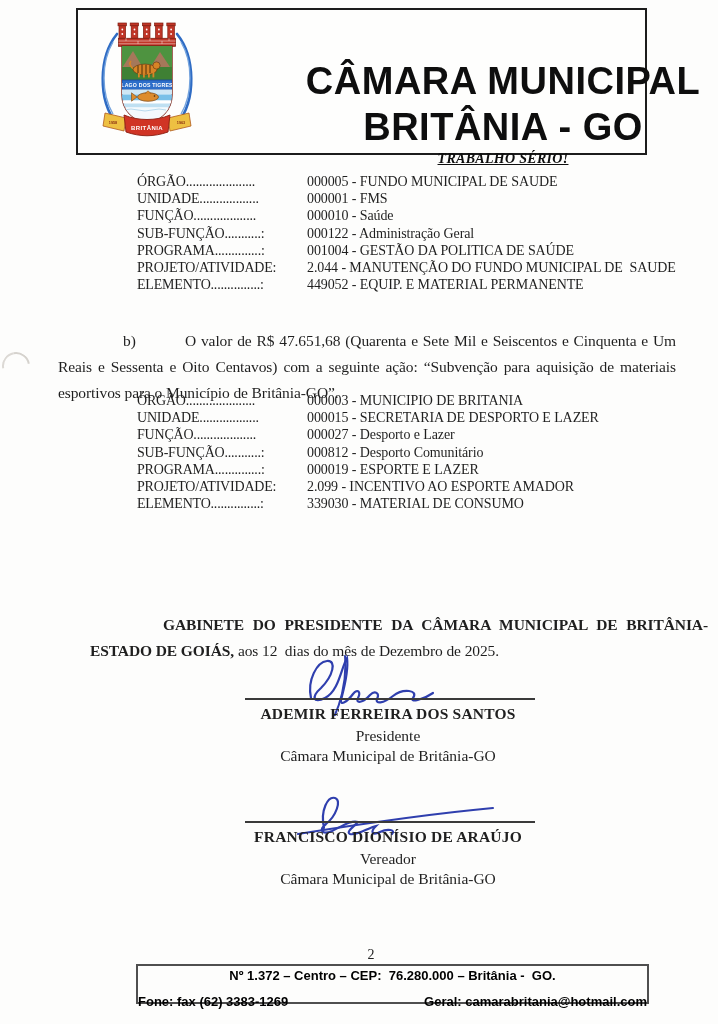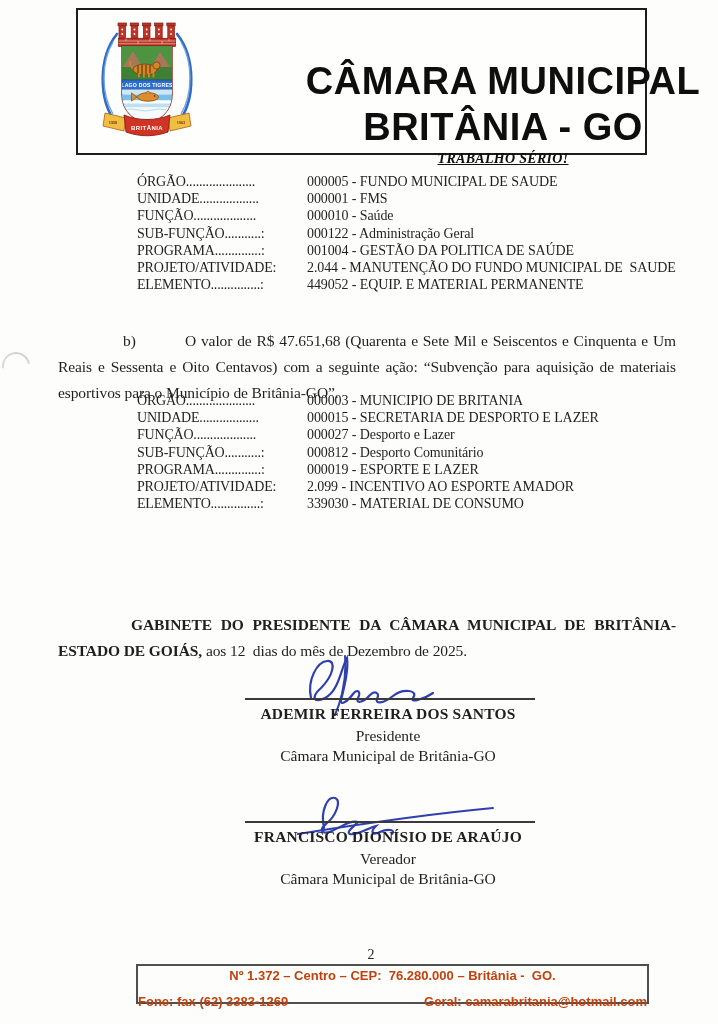--- a/index.html
+++ b/index.html
@@ -33,39 +33,39 @@
   .blabel{flex:0 0 170px;font-weight:normal;letter-spacing:-.2px;overflow:hidden;}
   .bvalue{flex:1;letter-spacing:-.1px;}
   
   .para{
     position:absolute;left:58px;width:618px;font-size:15.5px;line-height:26px;
     text-align:justify;letter-spacing:-.1px;font-family:Liberation Serif, serif;
   }
   .para-b{top:312px;}
   .marker{display:inline-block;margin-left:65px;width:62px;}
   .para-art2{top:536px;text-indent:73px;}
-  .para-gab{top:596px;text-indent:73px;}
+  .para-gab{top:596px;text-indent:73px;margin-left:32px;}
   .bold{font-weight:bold;}
   .pre{white-space:pre-wrap;}
   
   .sig-scribble1{position:absolute;left:283px;top:646px;width:170px;height:70px;}
   .sig-scribble2{position:absolute;left:288px;top:788px;width:220px;height:50px;}
   .sig-line{position:absolute;left:245px;width:290px;border-top:2px solid #3a3a3a;}
   .sig-line.s1{top:698px;}
   .sig-line.s2{top:821px;}
   .sig-text{position:absolute;left:188px;width:400px;text-align:center;font-size:15.5px;line-height:20px;}
   .sig-name{font-weight:bold;letter-spacing:.2px;}
   .n1{top:704px;} .r1{top:726px;} .o1{top:746px;}
   .n2{top:827px;} .r2{top:849px;} .o2{top:869px;}
   
   .page-number{position:absolute;left:171px;top:947px;width:400px;text-align:center;font-size:14px;}
   .footer-box{
     position:absolute;left:136px;top:964px;width:509px;height:36px;
     border:2px solid #4f4f4f;background:#fdfdfc;
-    font-family:"Liberation Sans",sans-serif;font-weight:bold;font-size:13px;color:#c2410c;
+    font-family:"Liberation Sans",sans-serif;font-weight:bold;font-size:13px;color:#000000;
   }
   .footer-l1{margin-top:2px;text-align:center;white-space:pre-wrap;}
   .footer-l2{margin-top:11px;display:flex;justify-content:space-between;gap:42px;white-space:pre-wrap;}
   
   .artifact-arc{
     position:absolute;left:2px;top:352px;width:24px;height:24px;border-radius:50%;
     border:2px solid transparent;border-top-color:#c8c4be;border-left-color:#d2cec8;
     transform:rotate(35deg);opacity:.75;
   }
 </style>

